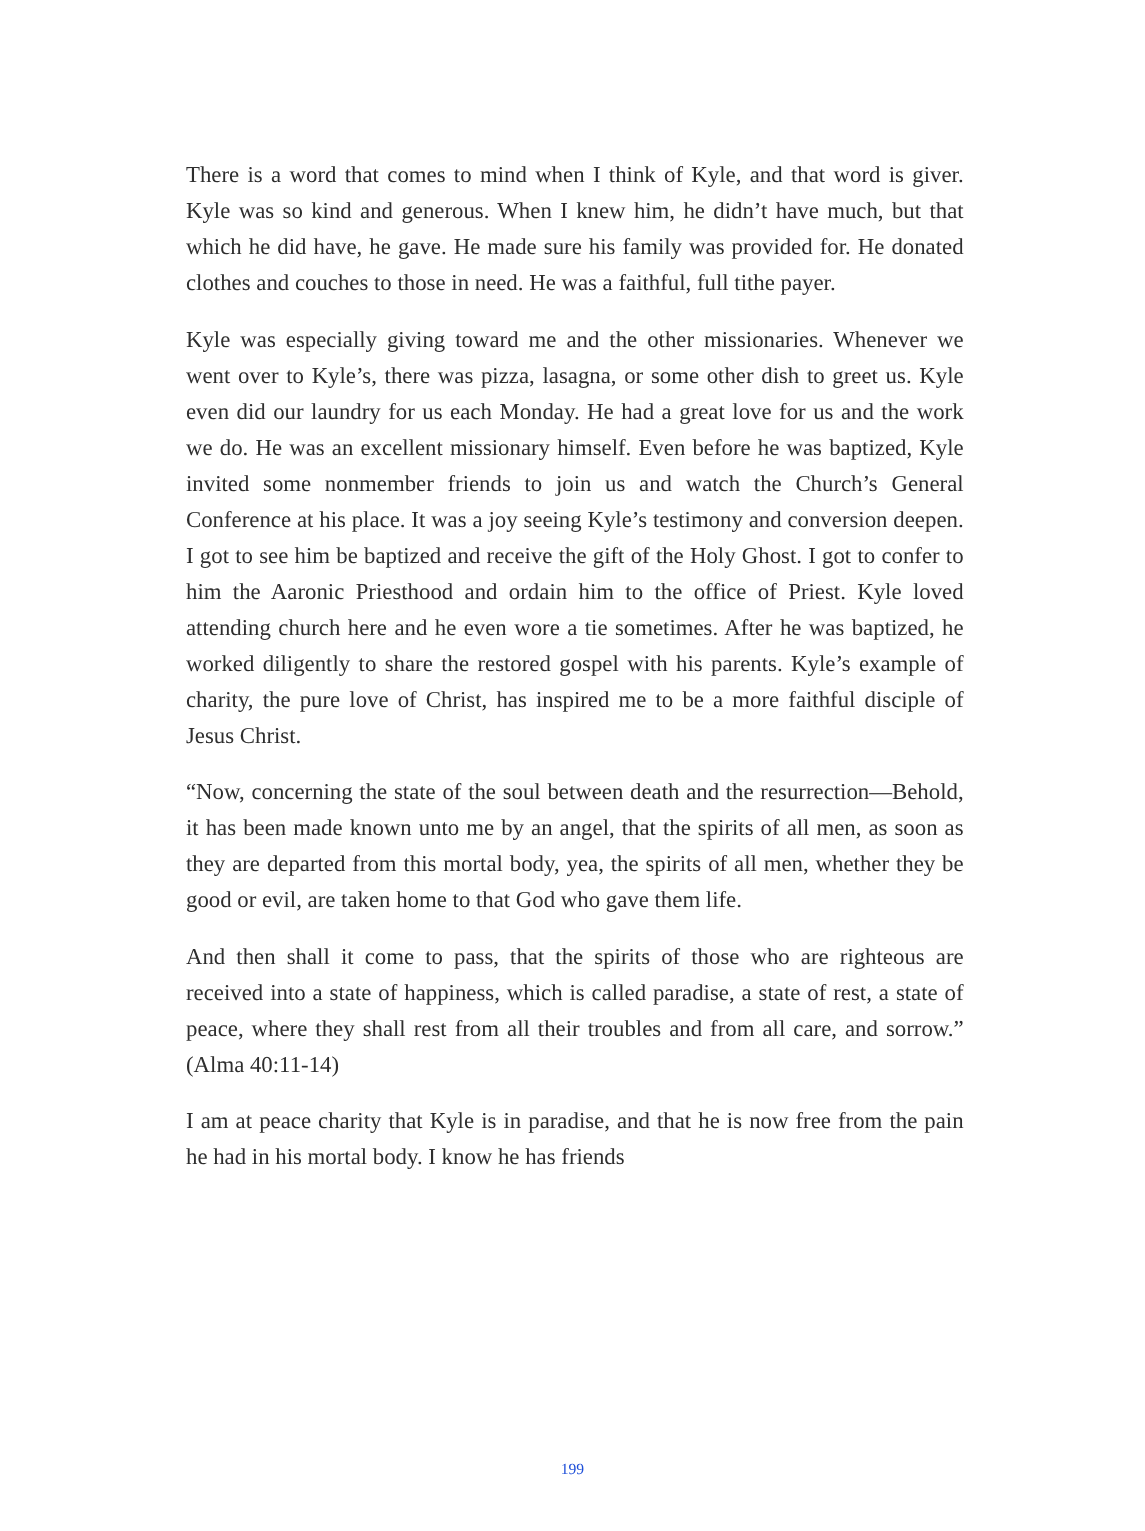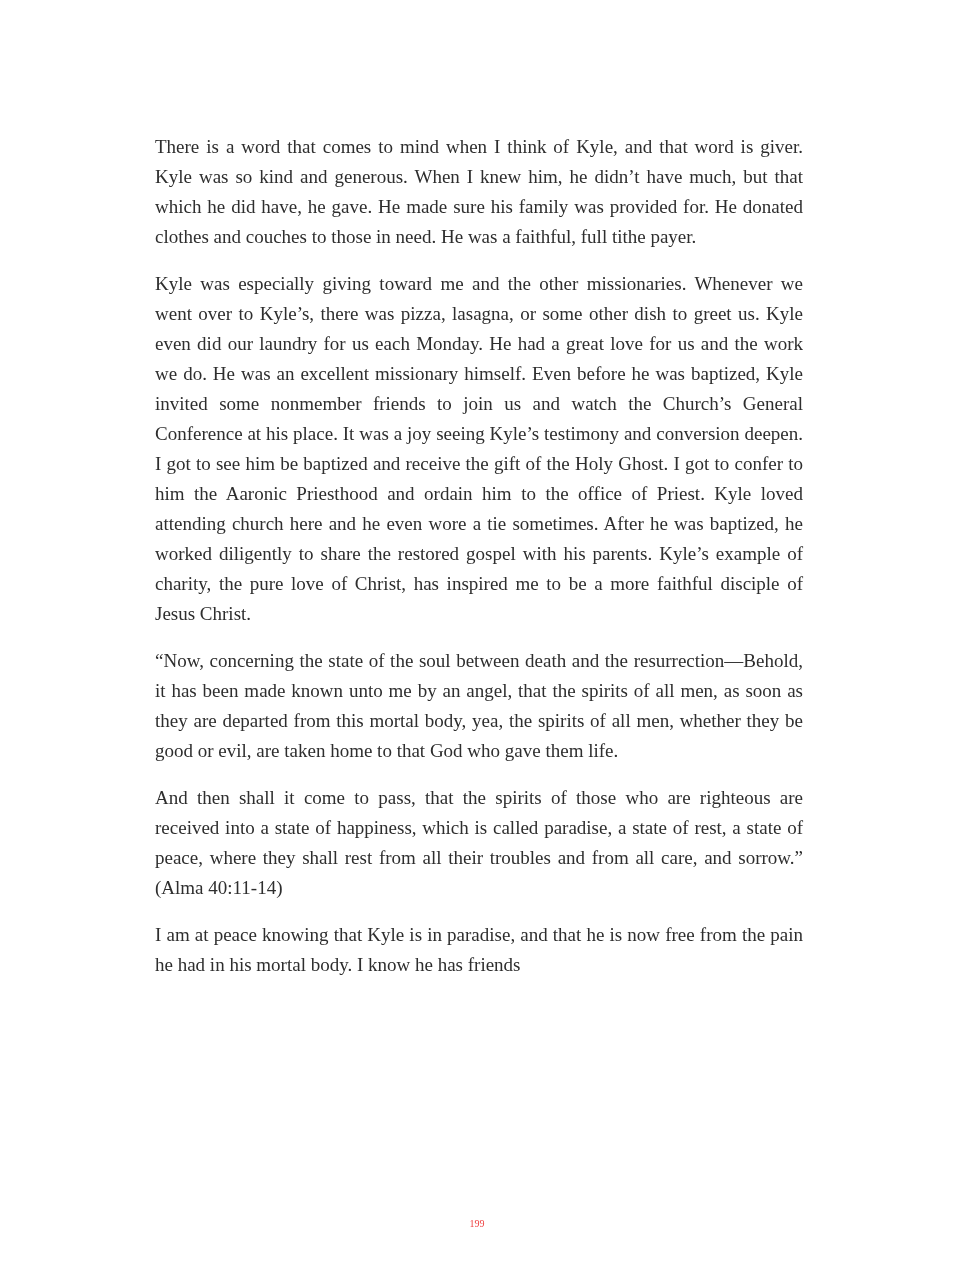--- a/index.html
+++ b/index.html
@@ -33,32 +33,32 @@
   }
   .content p {
     margin: 0 0 17px 0;
   }
   .footer {
     position: absolute;
     left: 0;
     right: 0;
     top: 1215px;
     text-align: center;
-    font-size: 10px;
+    font-size: 13px;
     line-height: 18px;
-    color: #ef4444;
+    color: #1d4ed8;
   }
 </style>
 </head>
 <body>
 
 <div class="page">
   <main class="content">
     <p>There is a word that comes to mind when I think of Kyle, and that word is giver. Kyle was so kind and generous. When I knew him, he didn’t have much, but that which he did have, he gave. He made sure his family was provided for. He donated clothes and couches to those in need. He was a faithful, full tithe payer.</p>
     <p>Kyle was especially giving toward me and the other missionaries. Whenever we went over to Kyle’s, there was pizza, lasagna, or some other dish to greet us. Kyle even did our laundry for us each Monday. He had a great love for us and the work we do. He was an excellent missionary himself. Even before he was baptized, Kyle invited some nonmember friends to join us and watch the Church’s General Conference at his place. It was a joy seeing Kyle’s testimony and conversion deepen. I got to see him be baptized and receive the gift of the Holy Ghost. I got to confer to him the Aaronic Priesthood and ordain him to the office of Priest. Kyle loved attending church here and he even wore a tie sometimes. After he was baptized, he worked diligently to share the restored gospel with his parents. Kyle’s example of charity, the pure love of Christ, has inspired me to be a more faithful disciple of Jesus Christ.</p>
     <p>“Now, concerning the state of the soul between death and the resurrection—Behold, it has been made known unto me by an angel, that the spirits of all men, as soon as they are departed from this mortal body, yea, the spirits of all men, whether they be good or evil, are taken home to that God who gave them life.</p>
     <p>And then shall it come to pass, that the spirits of those who are righteous are received into a state of happiness, which is called paradise, a state of rest, a state of peace, where they shall rest from all their troubles and from all care, and sorrow.” (Alma 40:11-14)</p>
-    <p>I am at peace knowing that Kyle is in paradise, and that he is now free from the pain he had in his mortal body. I know he has friends</p>
+    <p>I am at peace charity that Kyle is in paradise, and that he is now free from the pain he had in his mortal body. I know he has friends</p>
   </main>
   <footer class="footer">
     <span>199</span>
   </footer>
 </div>
 
 </body></html>

